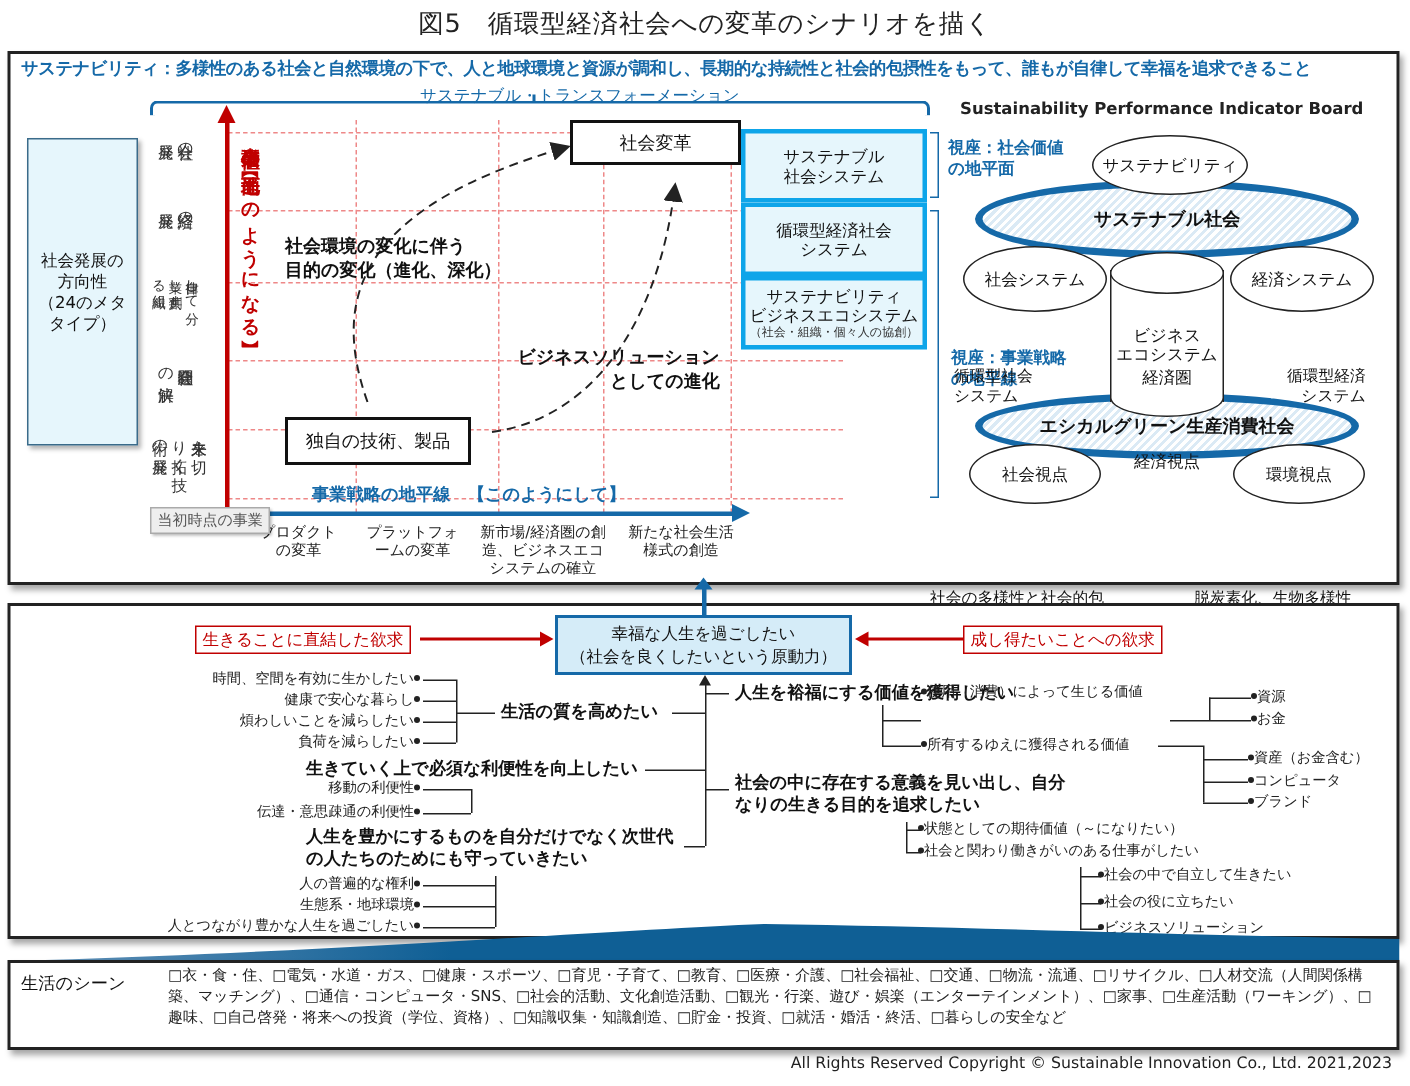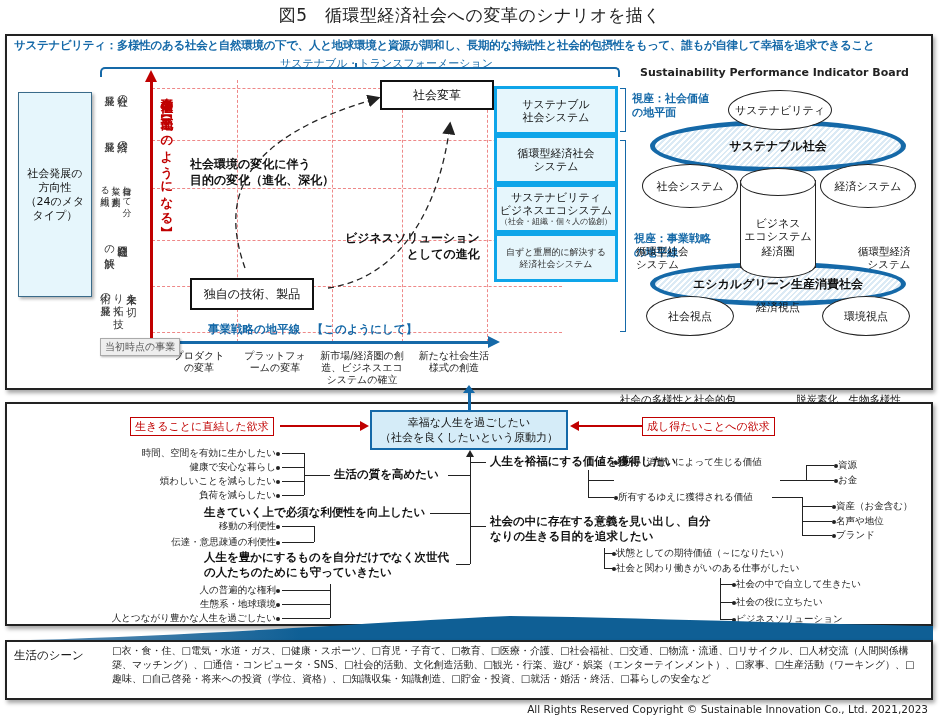--- a/index.html
+++ b/index.html
@@ -168,22 +168,20 @@
 <div class="abs stack">
   <div class="stack-item" style="height:49px;">サステナブル
 社会システム</div>
   <div class="stack-item" style="height:49px;">循環型経済社会
 システム</div>
   <div class="stack-item" style="height:49px;">
     <span>サステナビリティ
 ビジネスエコシステム</span>
     <span class="sub">（社会・組織・個々人の協創）</span>
   </div>
-  <div class="stack-item small" style="height:49px;">自ずと重層的に解決する
-経済社会システム</div>
 </div>
 
 <div class="abs bracket-r" style="left:620px; top:88px; height:44px;"></div>
 <div class="abs bracket-r" style="left:620px; top:140px; height:192px;"></div>
 <div class="abs viewpoint" style="left:632px; top:92px;">視座：社会価値
 の地平面</div>
 <div class="abs viewpoint" style="left:634px; top:232px;">視座：事業戦略
 の地平線</div>
 
 <div class="abs big-ellipse" style="left:650px; top:120px; width:256px; height:52px;">サステナブル社会</div>
@@ -277,21 +275,21 @@
 <div class="hl" style="left:806px; top:480px; width:28px;"></div>
 <div class="abs leaf" style="left:834px; top:459px;"><span class="dot"></span><span>資源</span></div>
 <div class="abs leaf" style="left:834px; top:474px;"><span class="dot"></span><span>お金</span></div>
 
 <div class="hl" style="left:772px; top:497px; width:30px;"></div>
 <div class="vl" style="left:802px; top:497px; height:38px;"></div>
 <div class="hl" style="left:802px; top:506px; width:30px;"></div>
 <div class="hl" style="left:802px; top:521px; width:30px;"></div>
 <div class="hl" style="left:802px; top:535px; width:30px;"></div>
 <div class="abs leaf" style="left:832px; top:500px;"><span class="dot"></span><span>資産（お金含む）</span></div>
-<div class="abs leaf" style="left:832px; top:515px;"><span class="dot"></span><span>名声や地位</span></div>
+<div class="abs leaf" style="left:832px; top:515px;"><span class="dot"></span><span>コンピュータ</span></div>
 <div class="abs leaf" style="left:832px; top:529px;"><span class="dot"></span><span>ブランド</span></div>
 
 <div class="hl" style="left:470px; top:526px; width:16px;"></div>
 <div class="abs node" style="left:490px; top:514px;">社会の中に存在する意義を見い出し、自分
 なりの生きる目的を追求したい</div>
 <div class="vl" style="left:604px; top:548px; height:20px;"></div>
 <div class="hl" style="left:604px; top:553px; width:10px;"></div>
 <div class="hl" style="left:604px; top:568px; width:10px;"></div>
 <div class="abs leaf" style="left:612px; top:547px;"><span class="dot"></span><span>状態としての期待価値（～になりたい）</span></div>
 <div class="abs leaf" style="left:612px; top:562px;"><span class="dot"></span><span>社会と関わり働きがいのある仕事がしたい</span></div>

